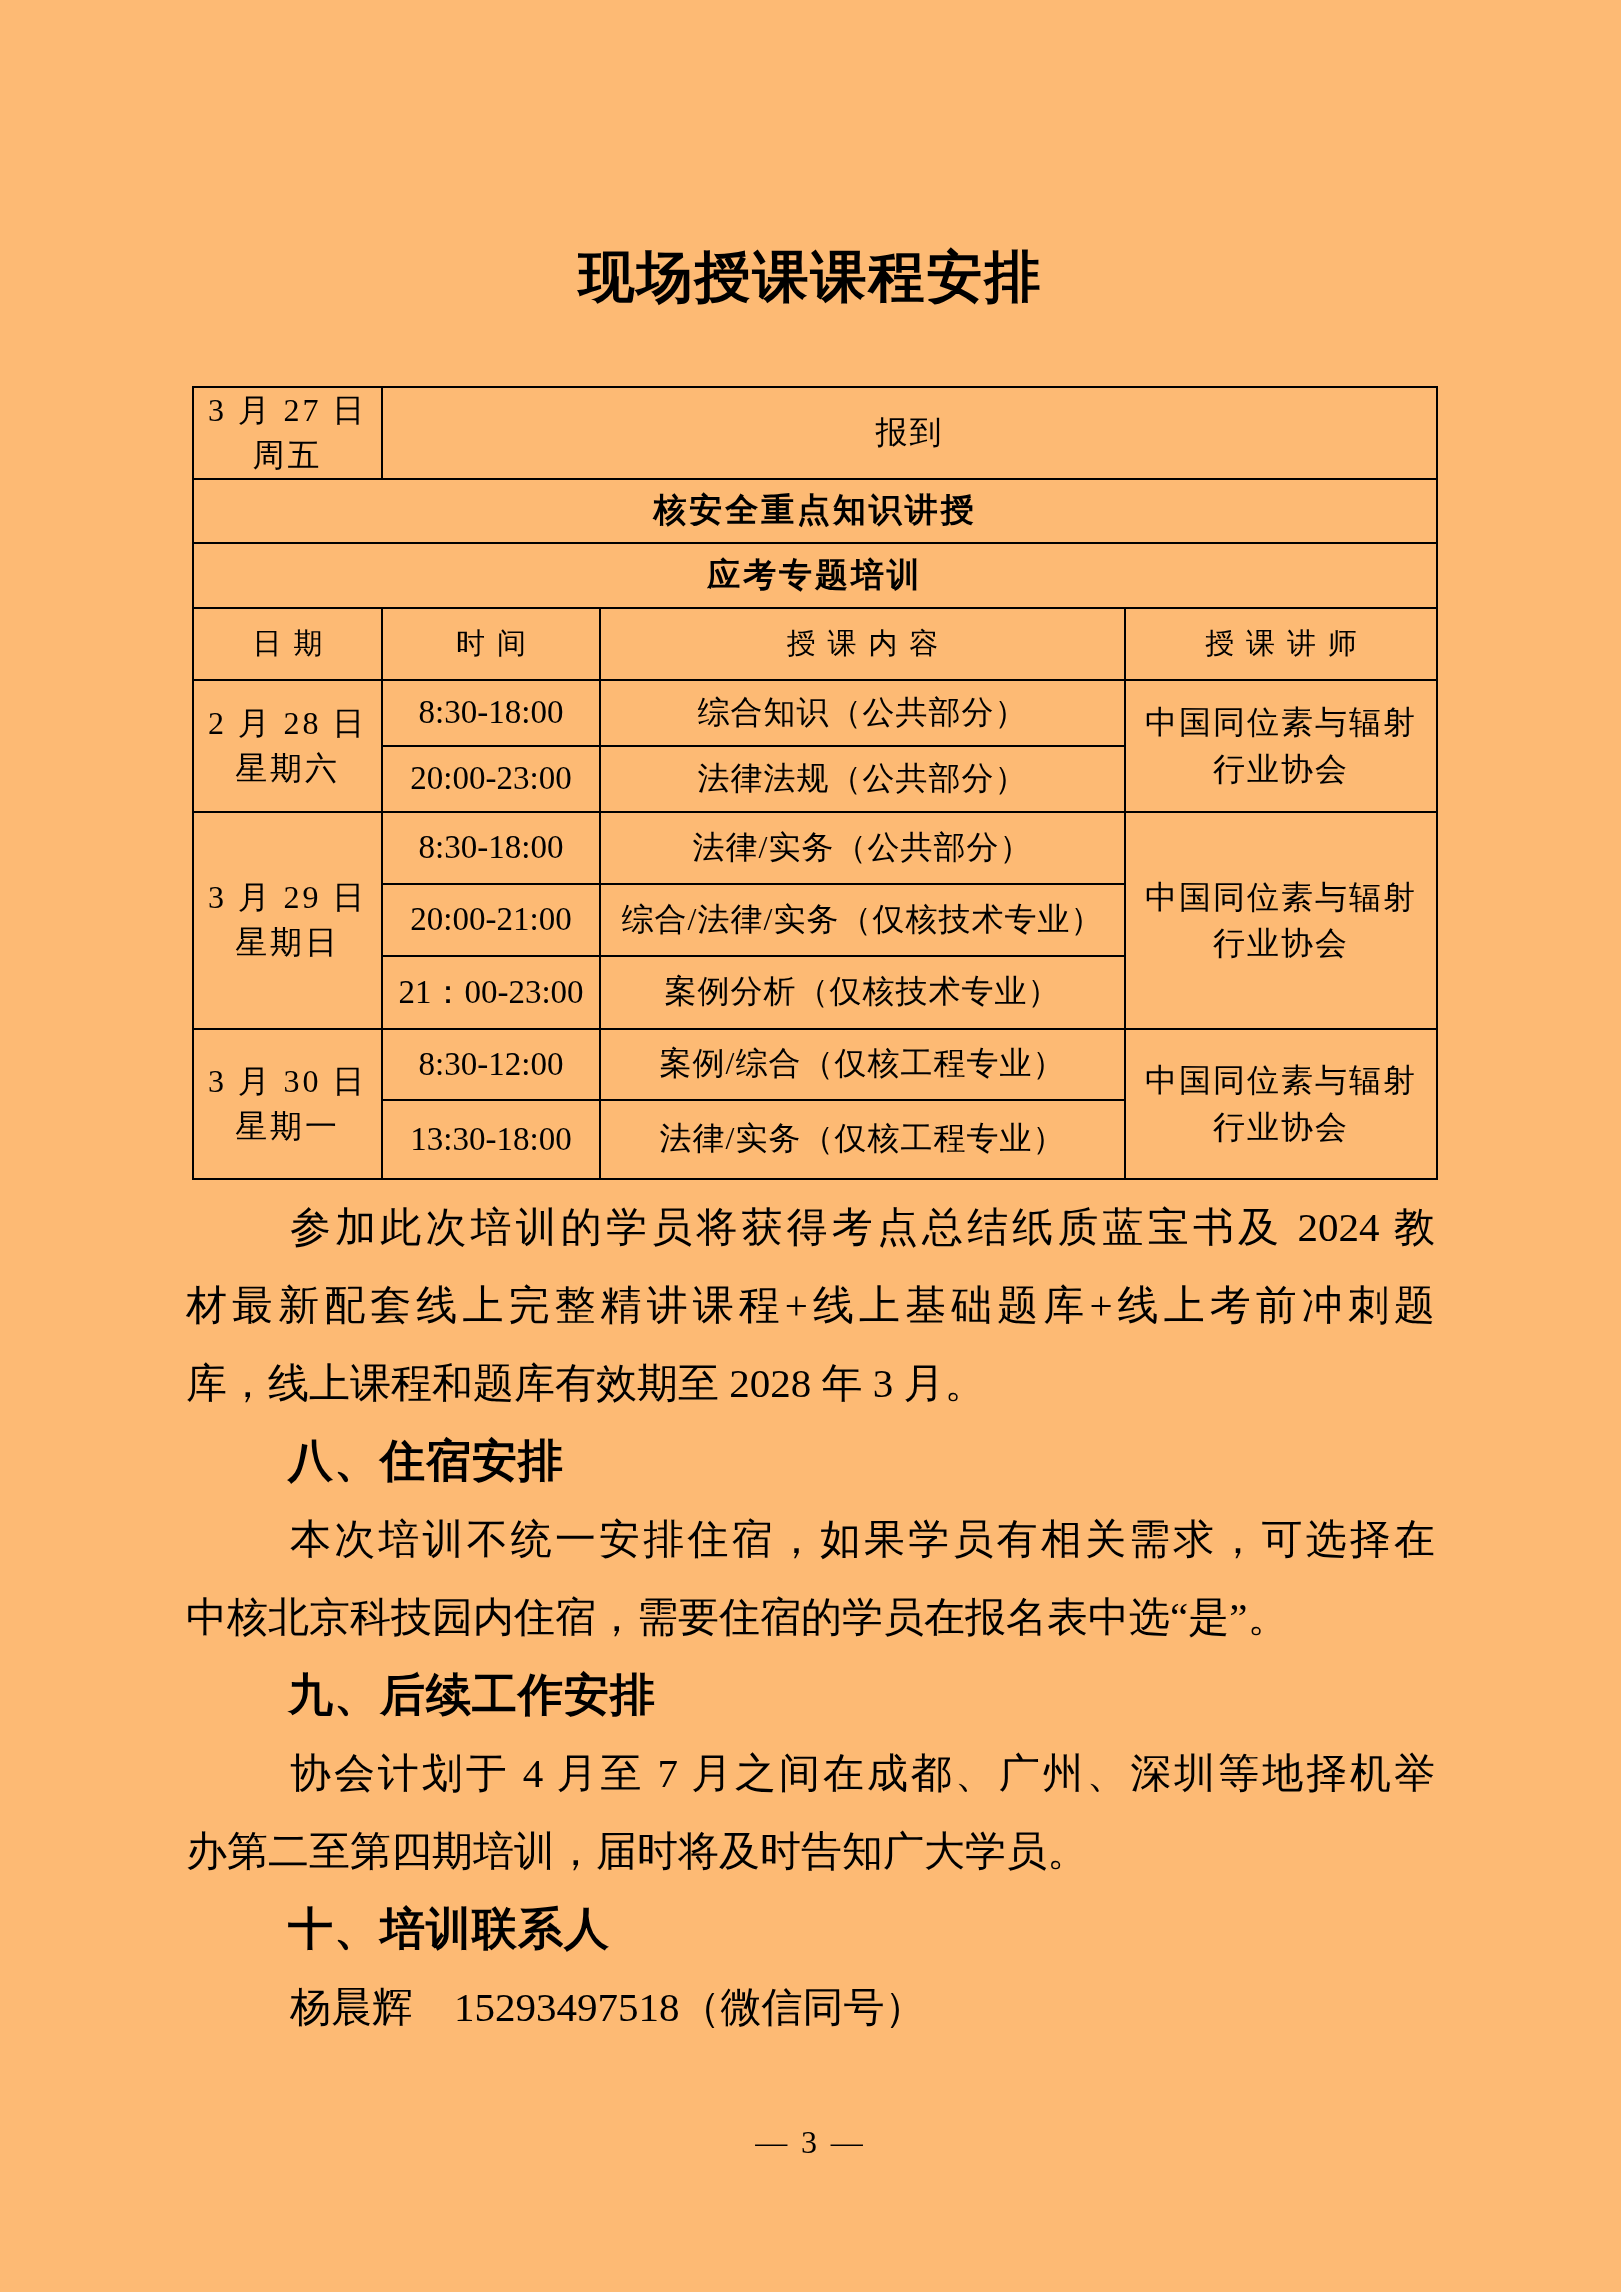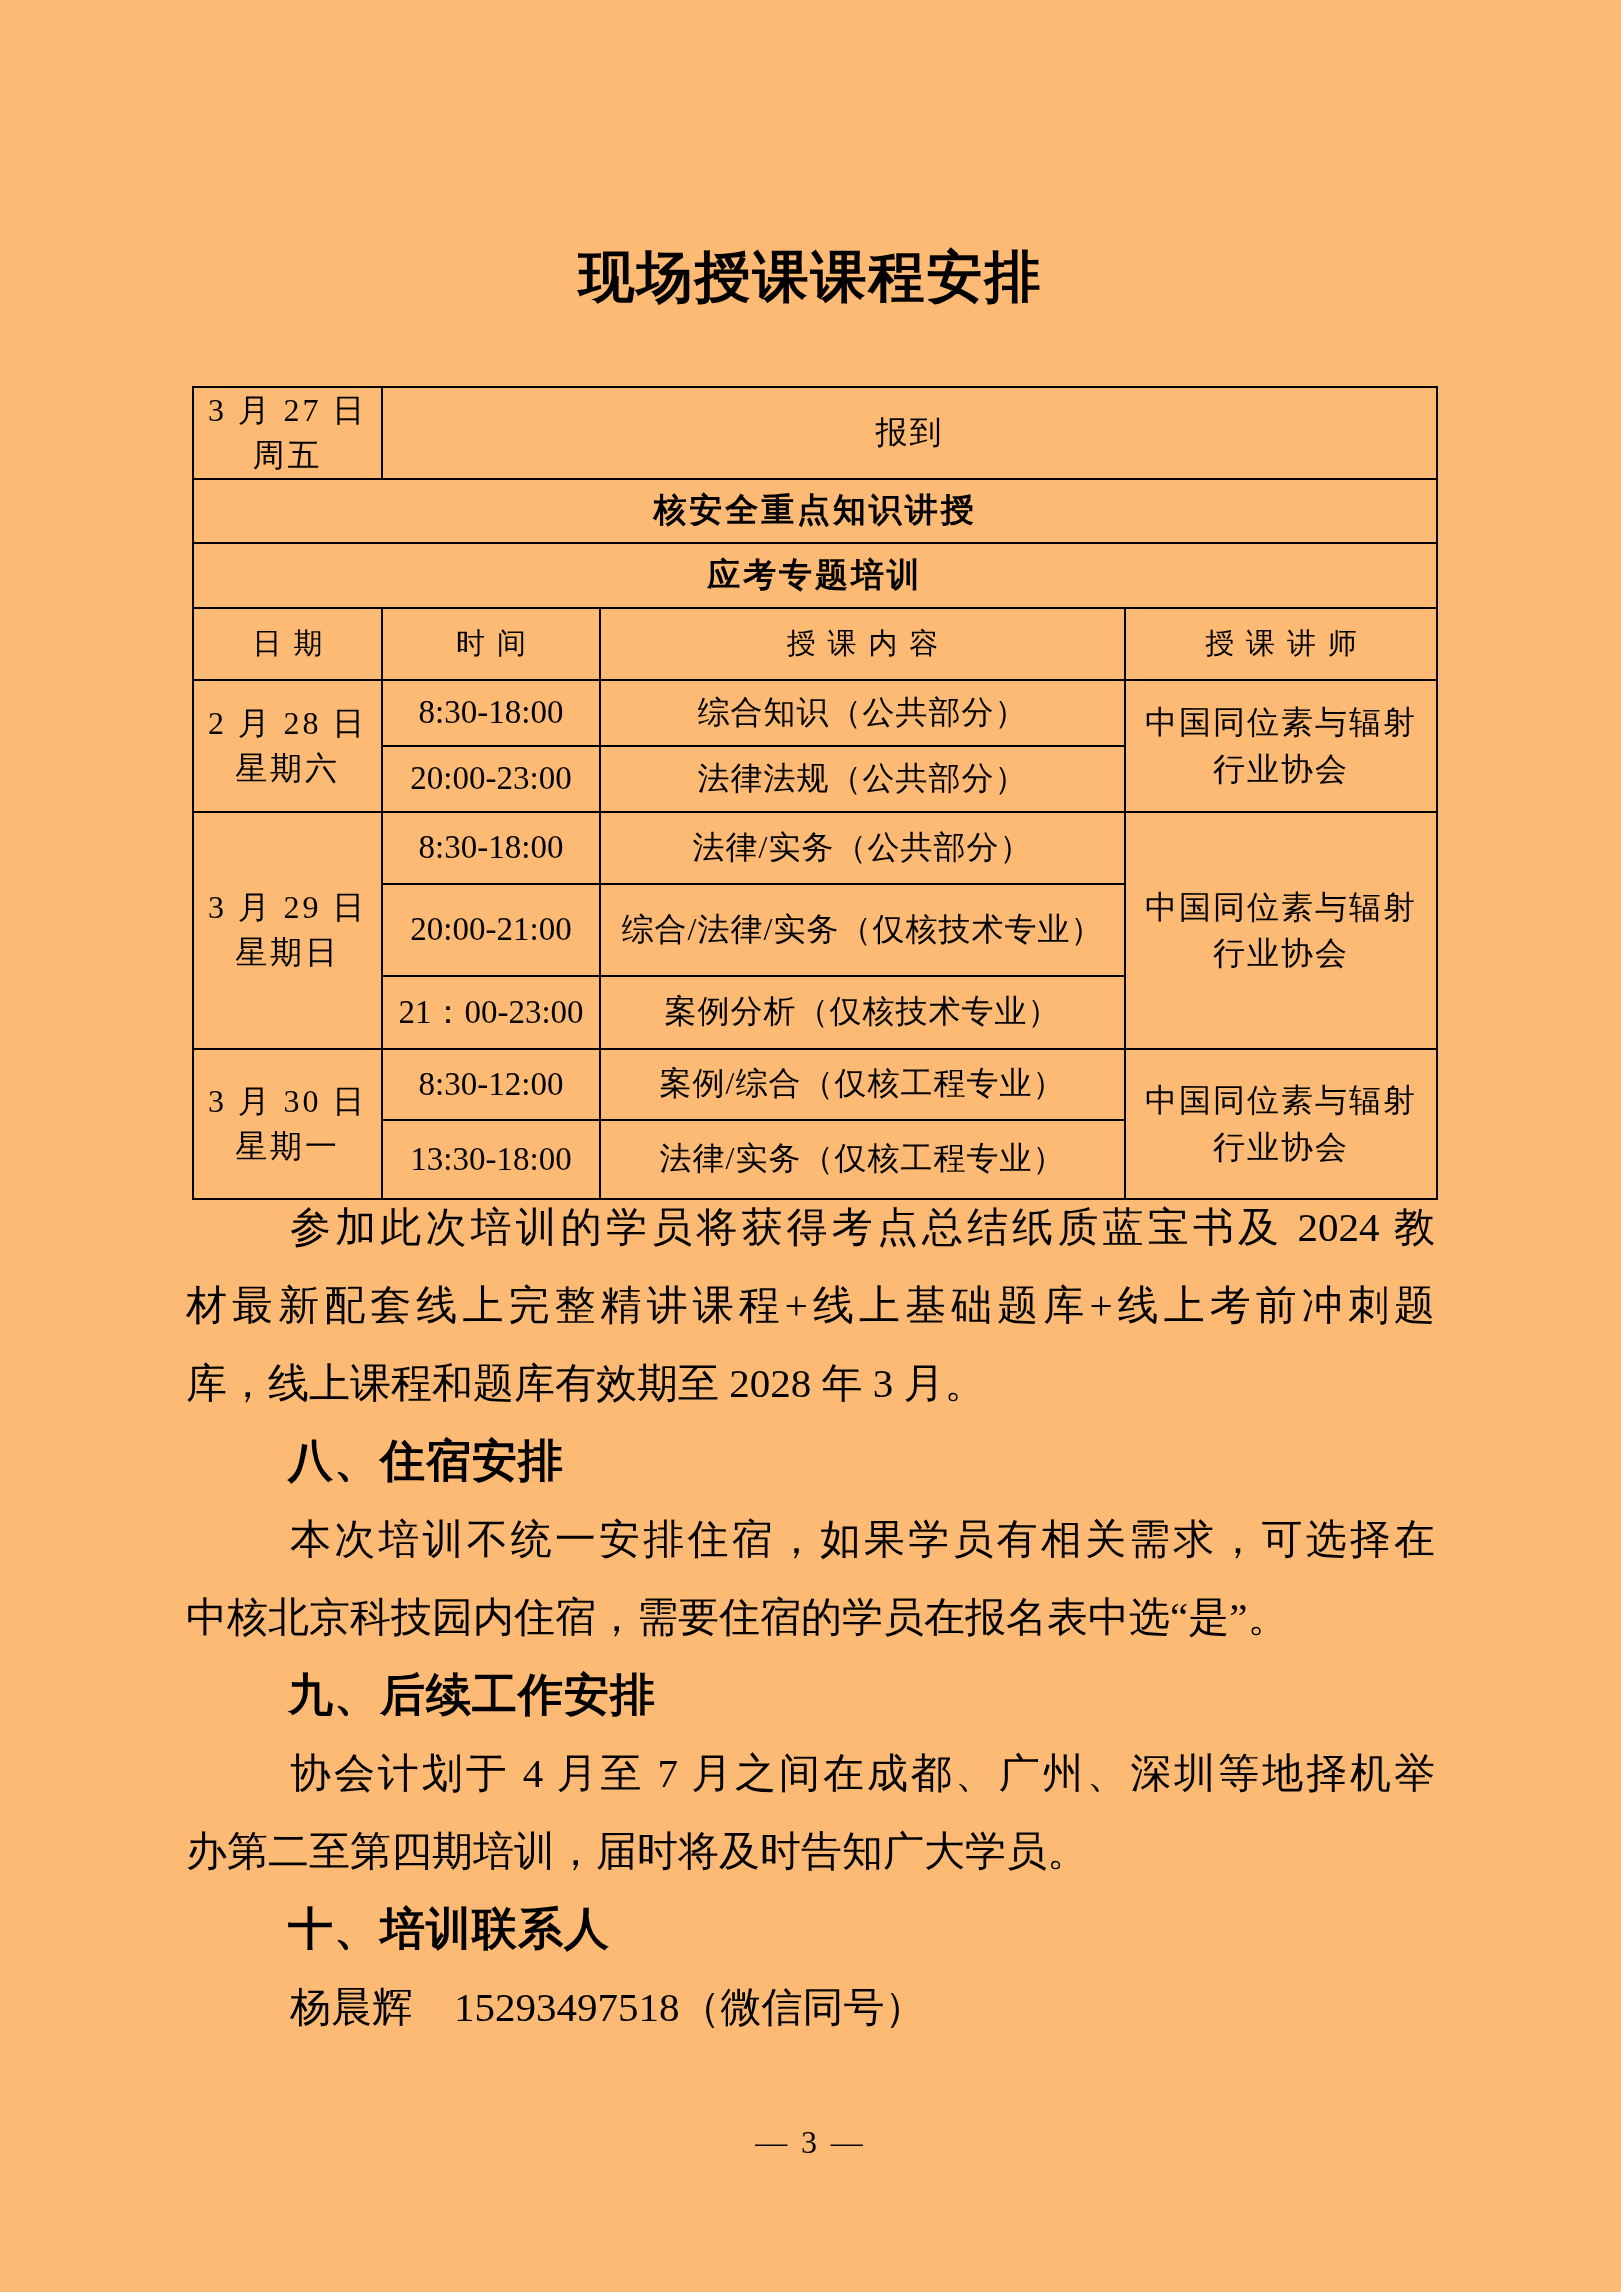--- a/index.html
+++ b/index.html
@@ -59,21 +59,21 @@
   .cell-reg { font-size: 32px; letter-spacing: 2px; }
 
   
   .tr-reg      { height: 87px; }
   .tr-sec1     { height: 64px; }
   .tr-sec2     { height: 65px; }
   .tr-hdr      { height: 72px; }
   .tr-d1a      { height: 66px; }
   .tr-d1b      { height: 66px; }
   .tr-d2a      { height: 72px; }
-  .tr-d2b      { height: 92px; }
+  .tr-d2b      { height: 72px; }
   .tr-d2c      { height: 73px; }
   .tr-d3a      { height: 71px; }
   .tr-d3b      { height: 79px; }
 
   
   .content {
     position: absolute;
     left: 186px;
     top: 1188px;
     width: 1249px;

